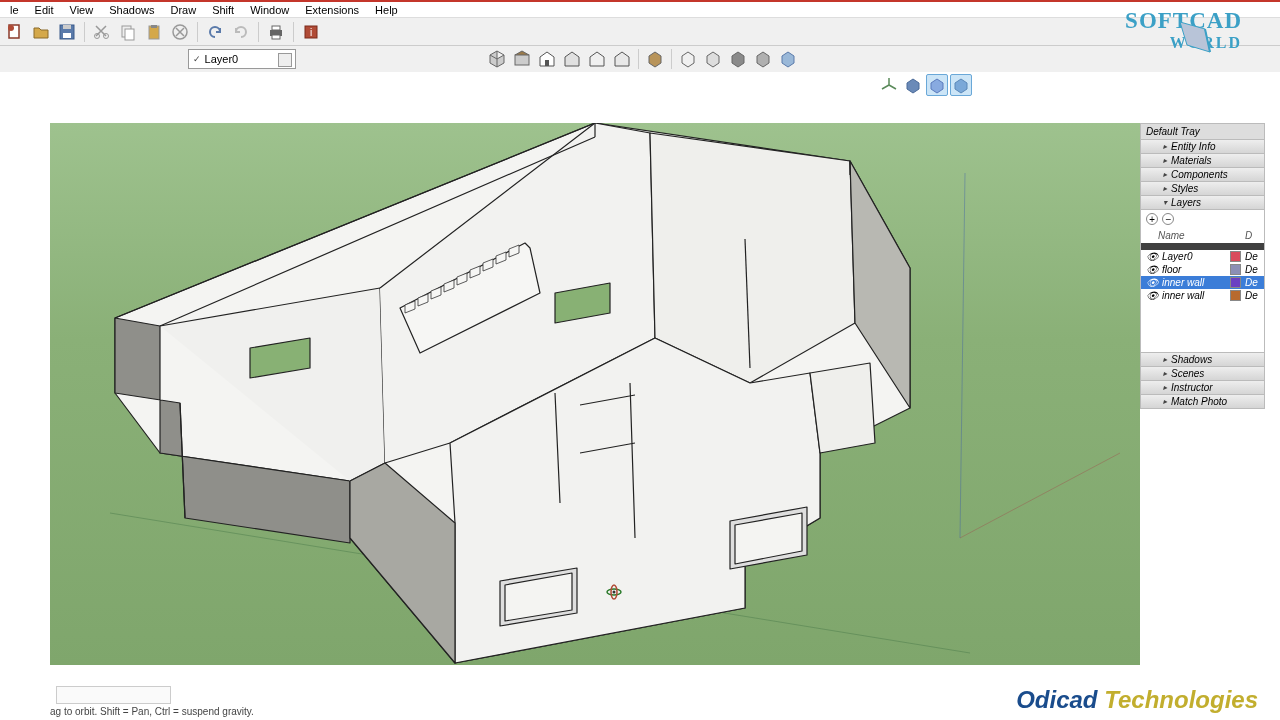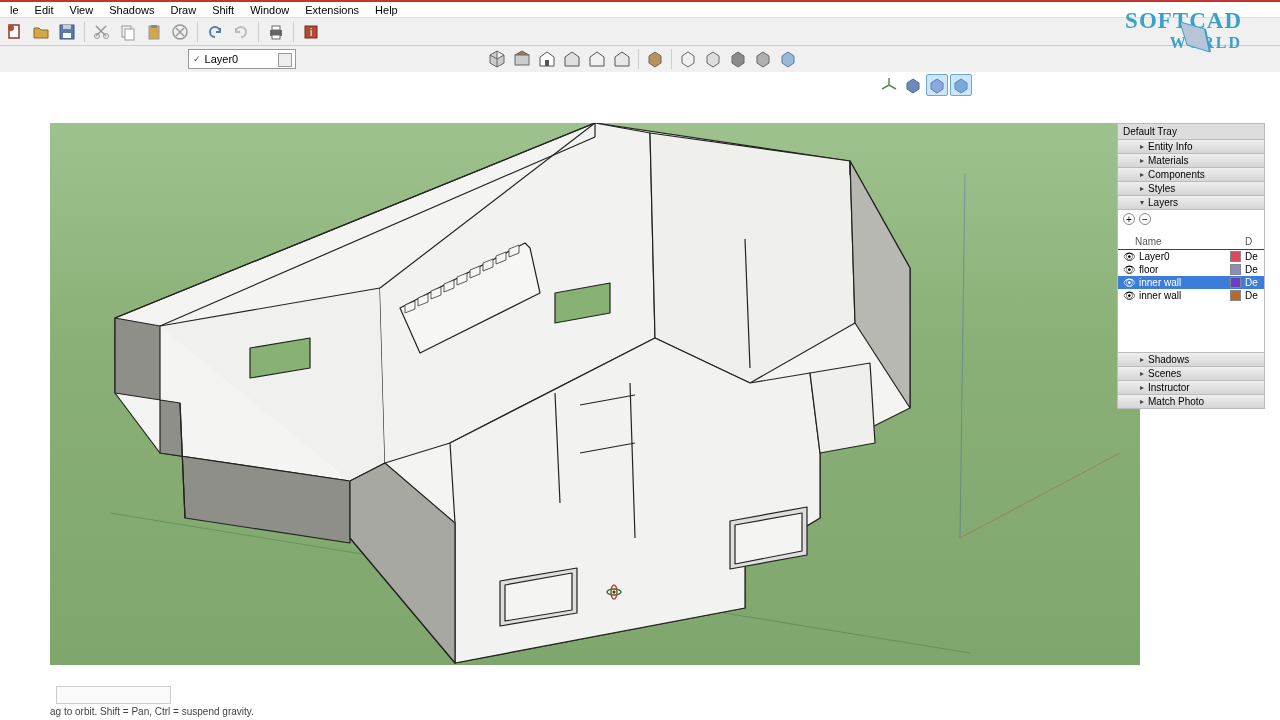--- a/index.html
+++ b/index.html
@@ -17,29 +17,29 @@
 .layer-select::after { content: ""; position: absolute; right: 3px; top: 3px; width: 12px; height: 12px; border: 1px solid #999; background: #eee; }
 .layer-check { color: #444; margin-right: 4px; font-size: 9px; }
 
 .toolbar-secondary { position: absolute; top: 46px; left: 486px; height: 26px; display: flex; align-items: center; gap: 3px; }
 .toolbar-right { position: absolute; top: 72px; left: 878px; height: 26px; display: flex; align-items: center; gap: 2px; }
 .tb-icon.active { background: #cce5f7; border-color: #6aa8d8; }
 
 .canvas-area { position: absolute; top: 123px; left: 50px; width: 1090px; height: 542px; background: #88b174; overflow: hidden; }
 .ground { position: absolute; inset: 0; background: linear-gradient(180deg, #9ec28e 0%, #8ab077 40%, #7fa66c 100%); }
 
-.tray { position: absolute; top: 123px; right: 15px; width: 148px; }
+.tray { position: absolute; top: 123px; right: 15px; width: 125px; font-style: italic; }
 .tray-header { background: #ddd; border: 1px solid #bbb; font-size: 10px; padding: 2px 5px; }
 .tray-panel { background: linear-gradient(180deg, #eee, #d5d5d5); border: 1px solid #bbb; border-top: none; font-size: 10px; padding: 1px 22px; display: flex; align-items: center; cursor: pointer; }
 .tray-panel::before { content: "▸"; font-size: 8px; margin-right: 4px; color: #444; }
 .tray-panel.expanded::before { content: "▾"; }
 
 .layers-body { background: #fff; border: 1px solid #bbb; border-top: none; font-size: 10px; }
 .layers-toolbar { padding: 3px 5px; display: flex; gap: 4px; }
-.layers-header { display: flex; border-bottom: 1px solid #404040; padding: 2px 5px; color: #555; margin-top: 6px; }
+.layers-header { display: flex; border-bottom: 7px solid #404040; padding: 2px 5px; color: #555; }
 .layer-row { display: flex; align-items: center; padding: 1px 5px; gap: 4px; }
 .layer-row.selected { background: #3b7dd8; color: #fff; }
 .eye-icon { width: 12px; font-size: 10px; }
 .layer-name { flex: 1; }
 .layer-swatch { width: 11px; height: 11px; border: 1px solid #888; }
 .layer-d { width: 14px; }
 
 .logo { position: absolute; top: 8px; right: 38px; text-align: left; }
 .logo-top { color: #3ba0c6; font-size: 23px; font-weight: bold; letter-spacing: 1px; font-family: 'Comic Sans MS', cursive; }
 .logo-bottom { color: #3ba0c6; font-size: 16px; font-weight: bold; letter-spacing: 2px; text-align: right; font-family: 'Comic Sans MS', cursive; }
@@ -349,13 +349,16 @@
   </div>
   <div class="tray-panel">Shadows</div>
   <div class="tray-panel">Scenes</div>
   <div class="tray-panel">Instructor</div>
   <div class="tray-panel">Match Photo</div>
 </div>
 
 <div class="footer">
   <div class="status-box"></div>
   <div class="status-hint">ag to orbit. Shift = Pan, Ctrl = suspend gravity.</div>
+  <div class="footer-brand">
+    <span class="brand-o">Odicad </span><span class="brand-t">Technologies</span>
+  </div>
 </div>
 
 </body></html>

